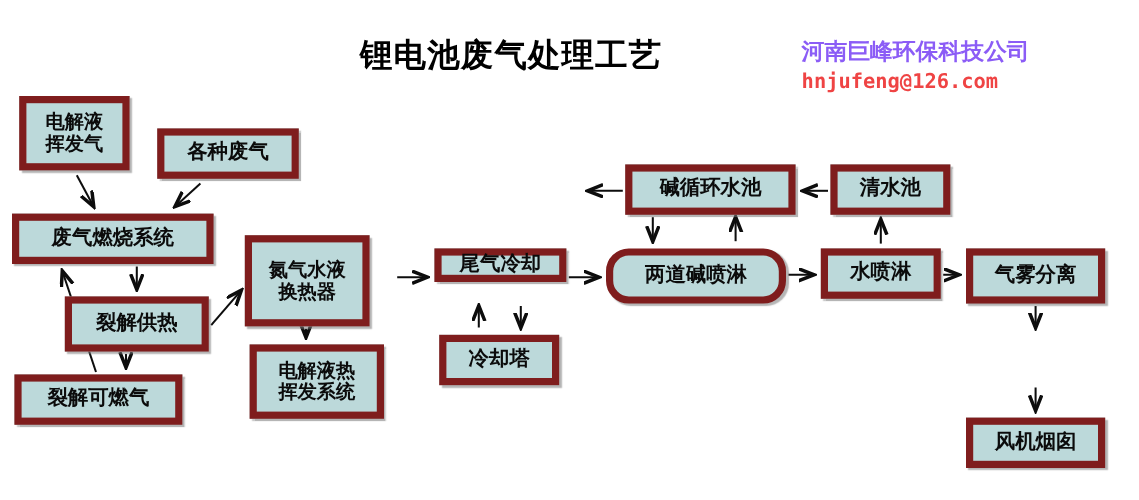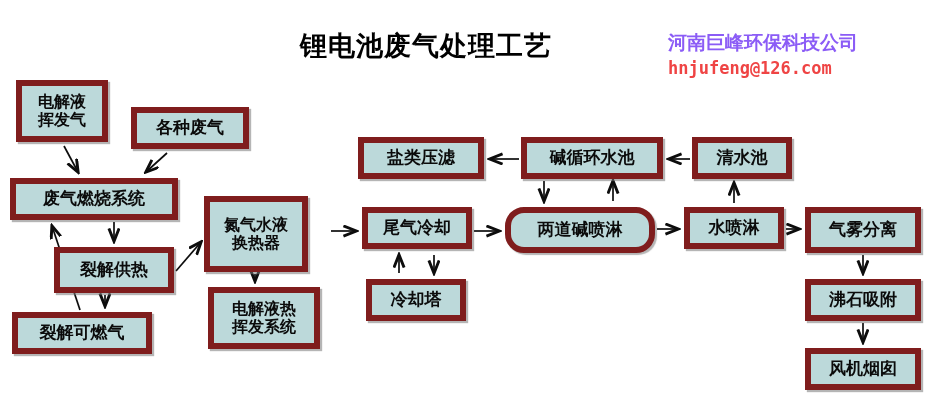--- a/index.html
+++ b/index.html
@@ -135,24 +135,22 @@
   <div class="node two-line" style="left:16px;  top:80px;  width:92px;  height:62px;">电解液
 挥发气</div>
   <div class="node" style="left:131px; top:107px; width:118px; height:42px;">各种废气</div>
   <div class="node" style="left:10px;  top:178px; width:168px; height:42px;">废气燃烧系统</div>
   <div class="node" style="left:54px;  top:247px; width:120px; height:46px;">裂解供热</div>
   <div class="node" style="left:12px;  top:312px; width:140px; height:42px;">裂解可燃气</div>
   <div class="node two-line" style="left:204px; top:196px; width:104px; height:76px;">氮气水液
 换热器</div>
   <div class="node two-line" style="left:208px; top:287px; width:112px; height:62px;">电解液热
 挥发系统</div>
-  <div class="node" style="left:362px; top:207px; width:110px; height:42px;">尾气冷却</div>
+  <div class="node" style="left:362px; top:207px; width:110px; height:28px;">尾气冷却</div>
   <div class="node" style="left:366px; top:279px; width:100px; height:42px;">冷却塔</div>
-  <div class="node" style="left:358px; top:137px; width:126px; height:42px;">盐类压滤</div>
   <div class="node" style="left:521px; top:137px; width:142px; height:42px;">碱循环水池</div>
   <div class="node" style="left:505px; top:207px; width:150px; height:46px;border-radius:19px;">两道碱喷淋</div>
   <div class="node" style="left:692px; top:137px; width:100px; height:42px;">清水池</div>
   <div class="node" style="left:684px; top:207px; width:100px; height:42px;">水喷淋</div>
   <div class="node" style="left:805px; top:207px; width:116px; height:46px;">气雾分离</div>
-  <div class="node" style="left:805px; top:279px; width:116px; height:42px;">沸石吸附</div>
   <div class="node" style="left:805px; top:348px; width:116px; height:42px;">风机烟囱</div>
 
 </div>
 
 </body></html>

